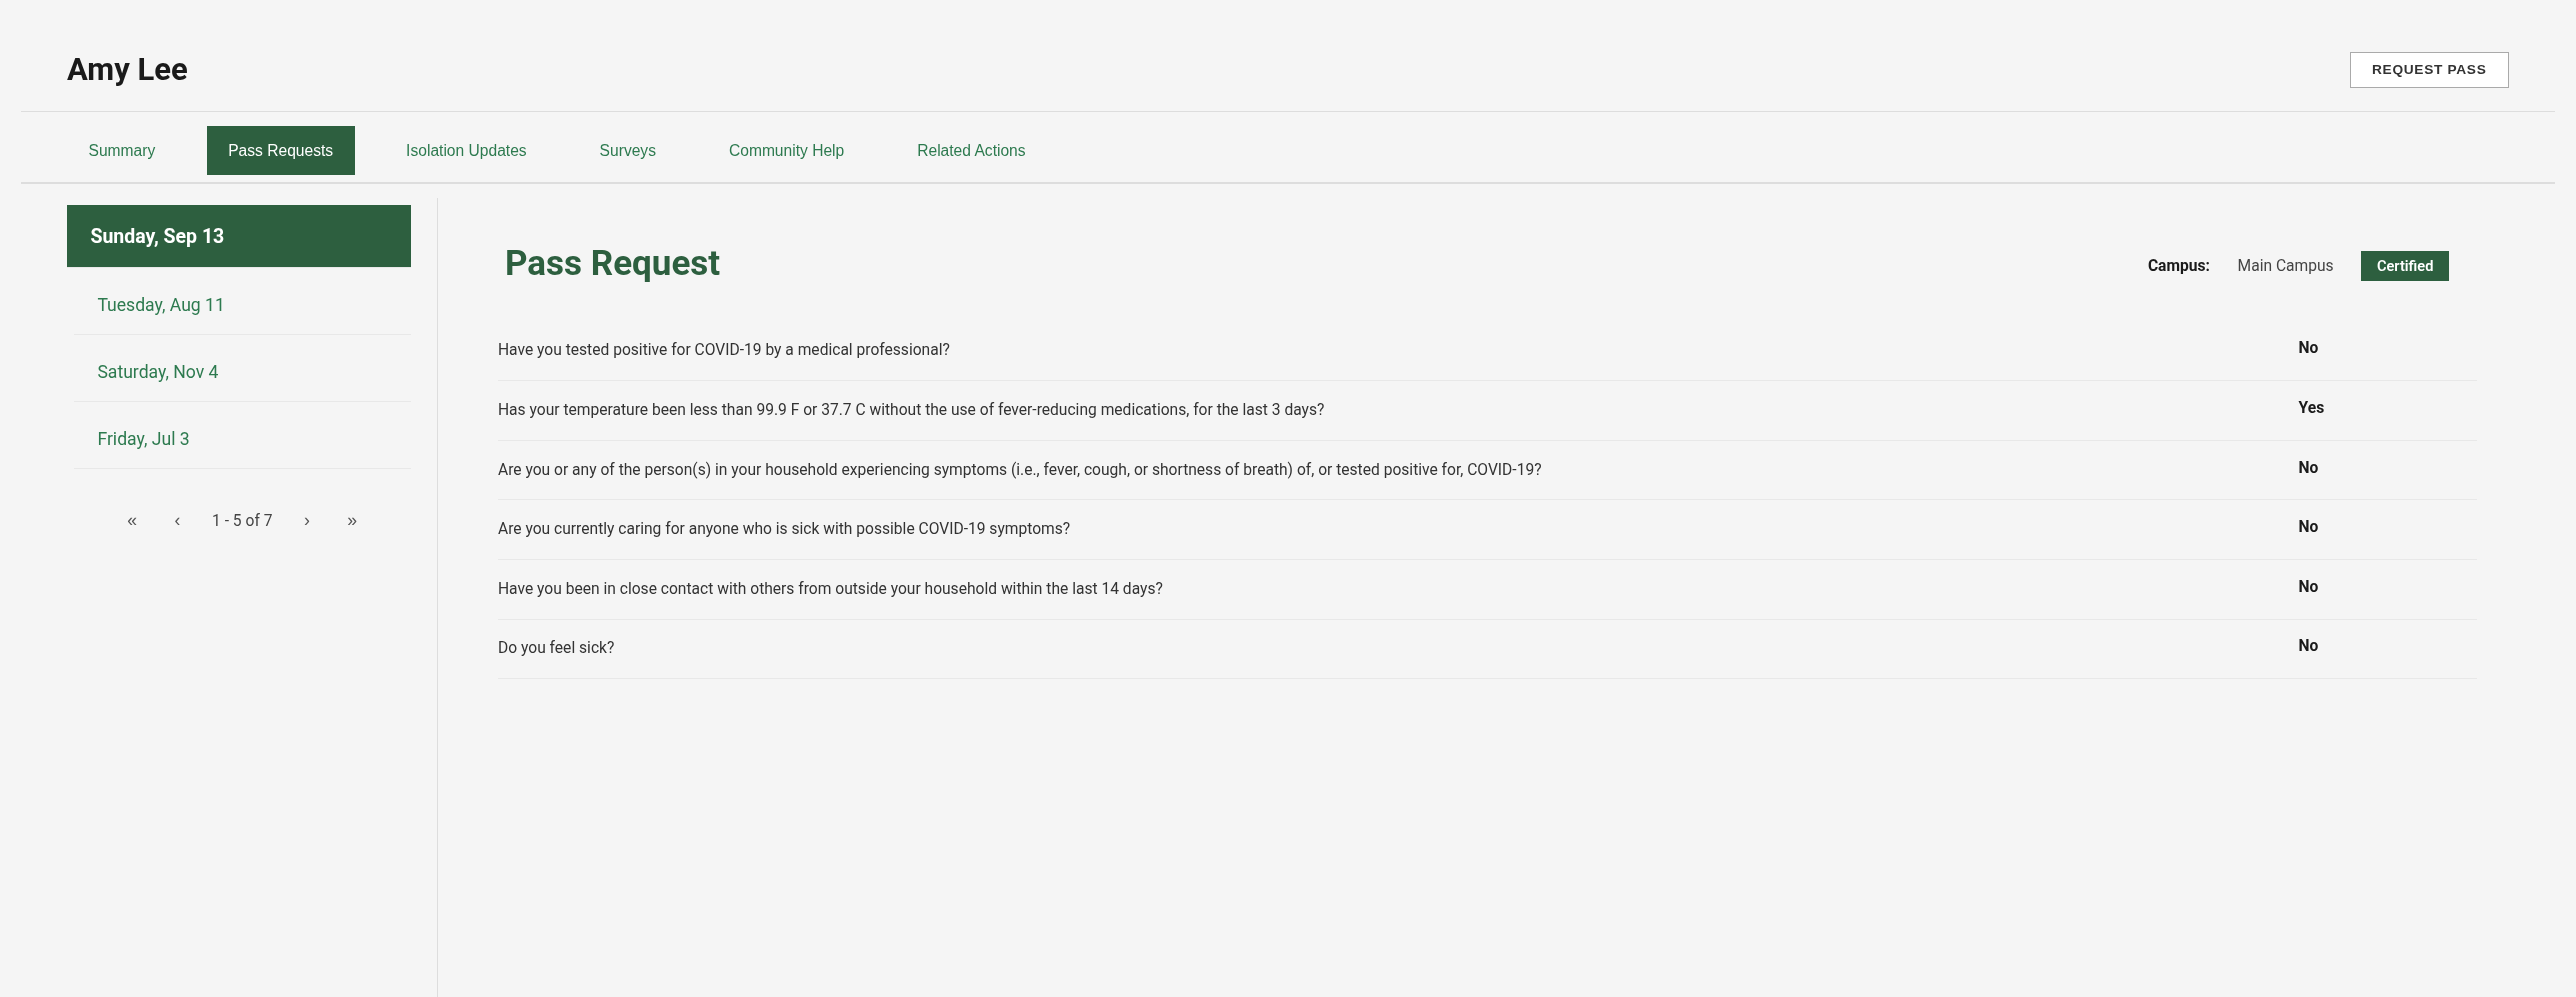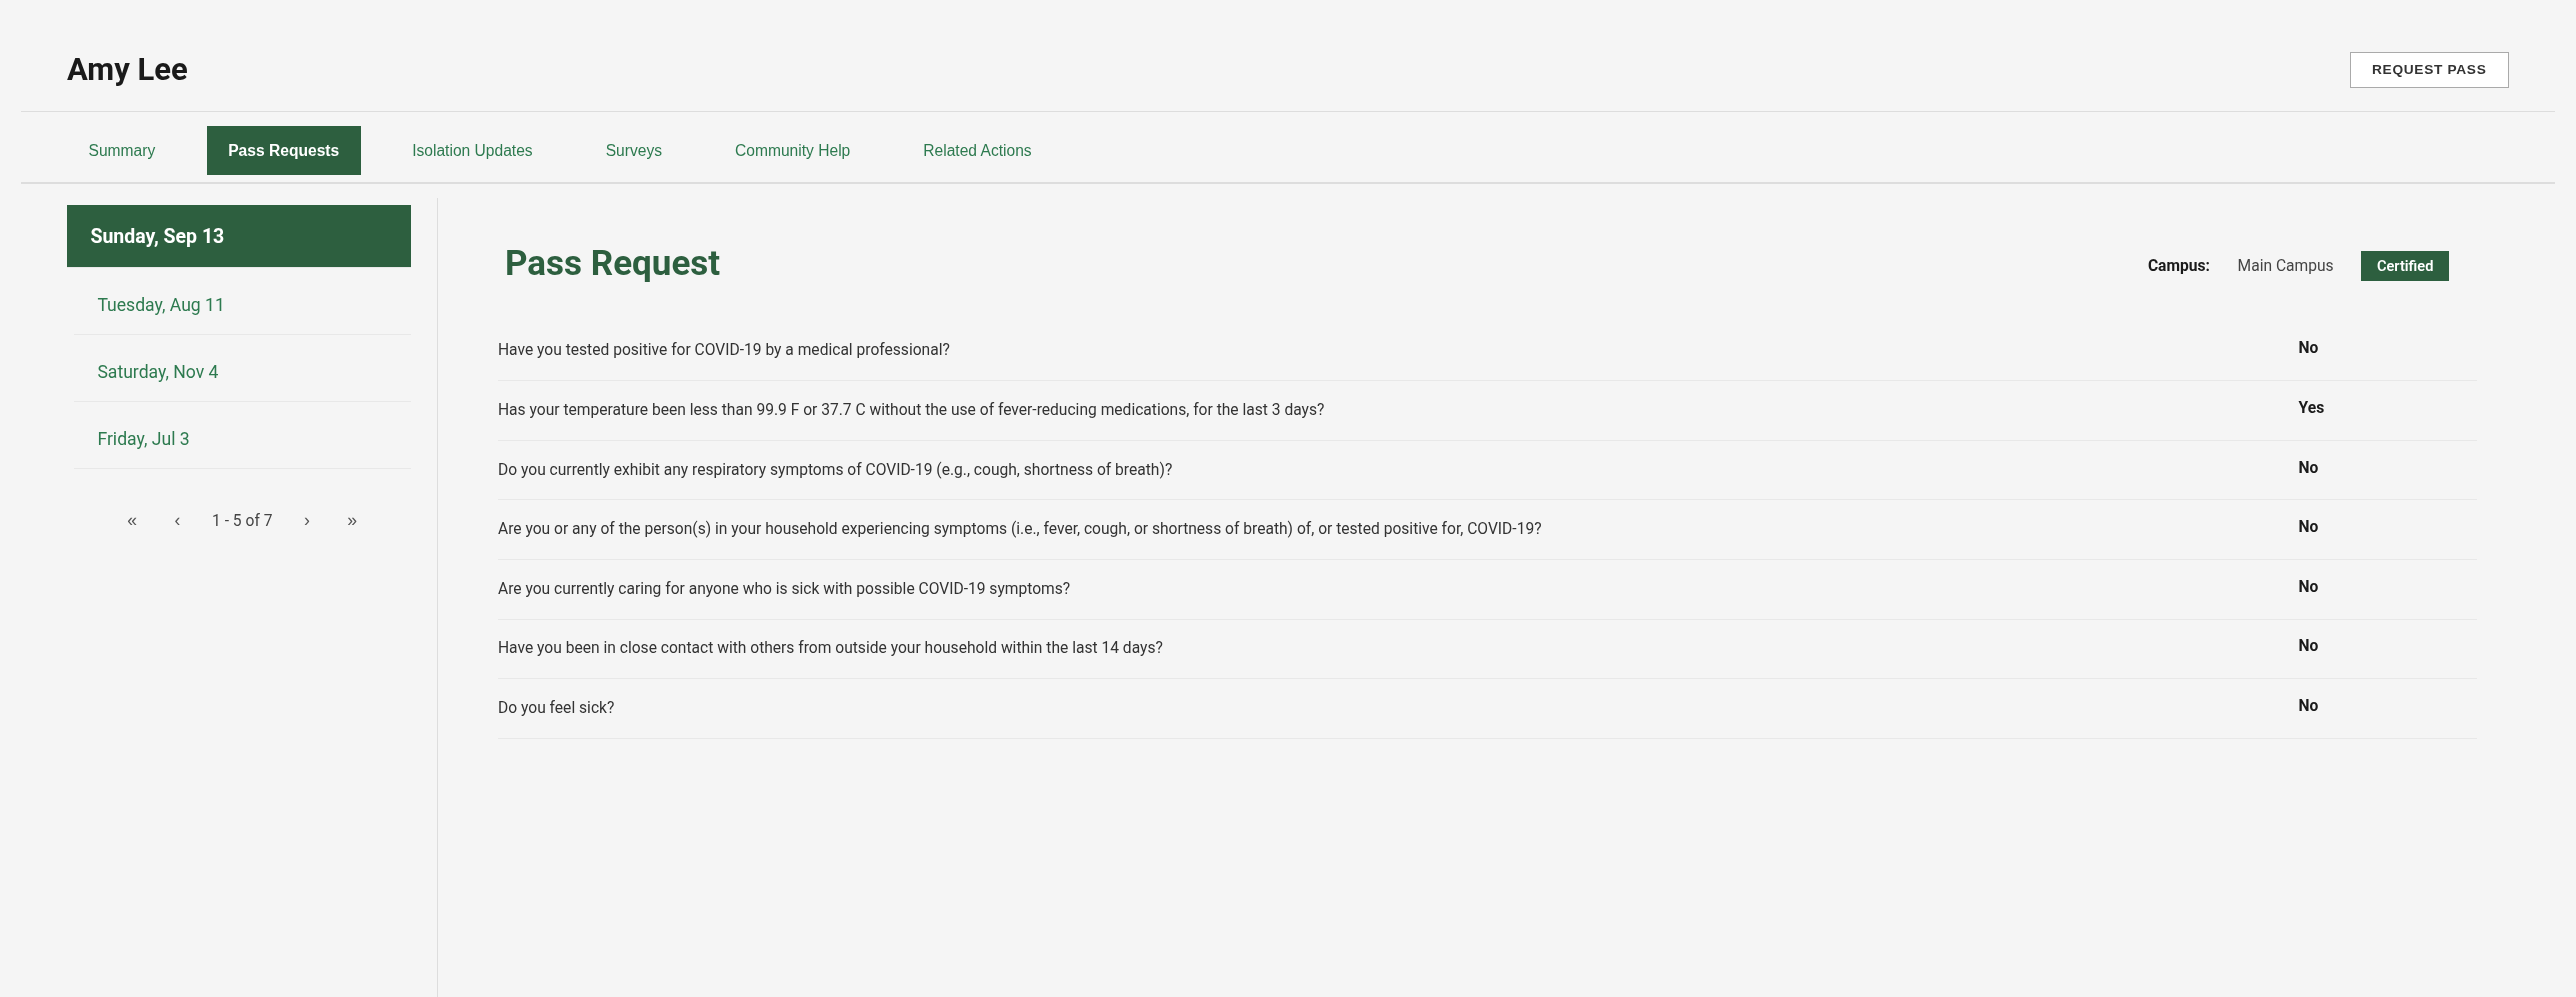--- a/index.html
+++ b/index.html
@@ -47,21 +47,21 @@
       color: #2d7a4f;
       cursor: pointer;
       background: transparent;
       border: none;
       font-weight: 400;
       position: relative;
     }
     .nav-tab.active {
       background: #2d5f3f;
       color: #fff;
-      font-weight: 700;
+      font-weight: 400;
     }
     .main-content {
       display: flex;
       padding: 0 39px;
       gap: 0;
       background: #f5f5f5;
       min-height: calc(100vh - 127px);
     }
     .sidebar {
       width: 371px;
@@ -213,24 +213,20 @@
       <tbody id="questions-body">
           <tr>
             <td class="question-cell">Have you tested positive for COVID-19 by a medical professional?</td>
             <td class="answer-cell">No</td>
           </tr>
           <tr>
             <td class="question-cell">Has your temperature been less than 99.9 F or 37.7 C without the use of fever-reducing medications, for the last 3 days?</td>
             <td class="answer-cell">Yes</td>
           </tr>
           <tr>
-            <td class="question-cell">Do you currently exhibit any respiratory symptoms of COVID-19 (e.g., cough, shortness of breath)?</td>
-            <td class="answer-cell">No</td>
-          </tr>
-          <tr>
             <td class="question-cell">Are you or any of the person(s) in your household experiencing symptoms (i.e., fever, cough, or shortness of breath) of, or tested positive for, COVID-19?</td>
             <td class="answer-cell">No</td>
           </tr>
           <tr>
             <td class="question-cell">Are you currently caring for anyone who is sick with possible COVID-19 symptoms?</td>
             <td class="answer-cell">No</td>
           </tr>
           <tr>
             <td class="question-cell">Have you been in close contact with others from outside your household within the last 14 days?</td>
             <td class="answer-cell">No</td>

